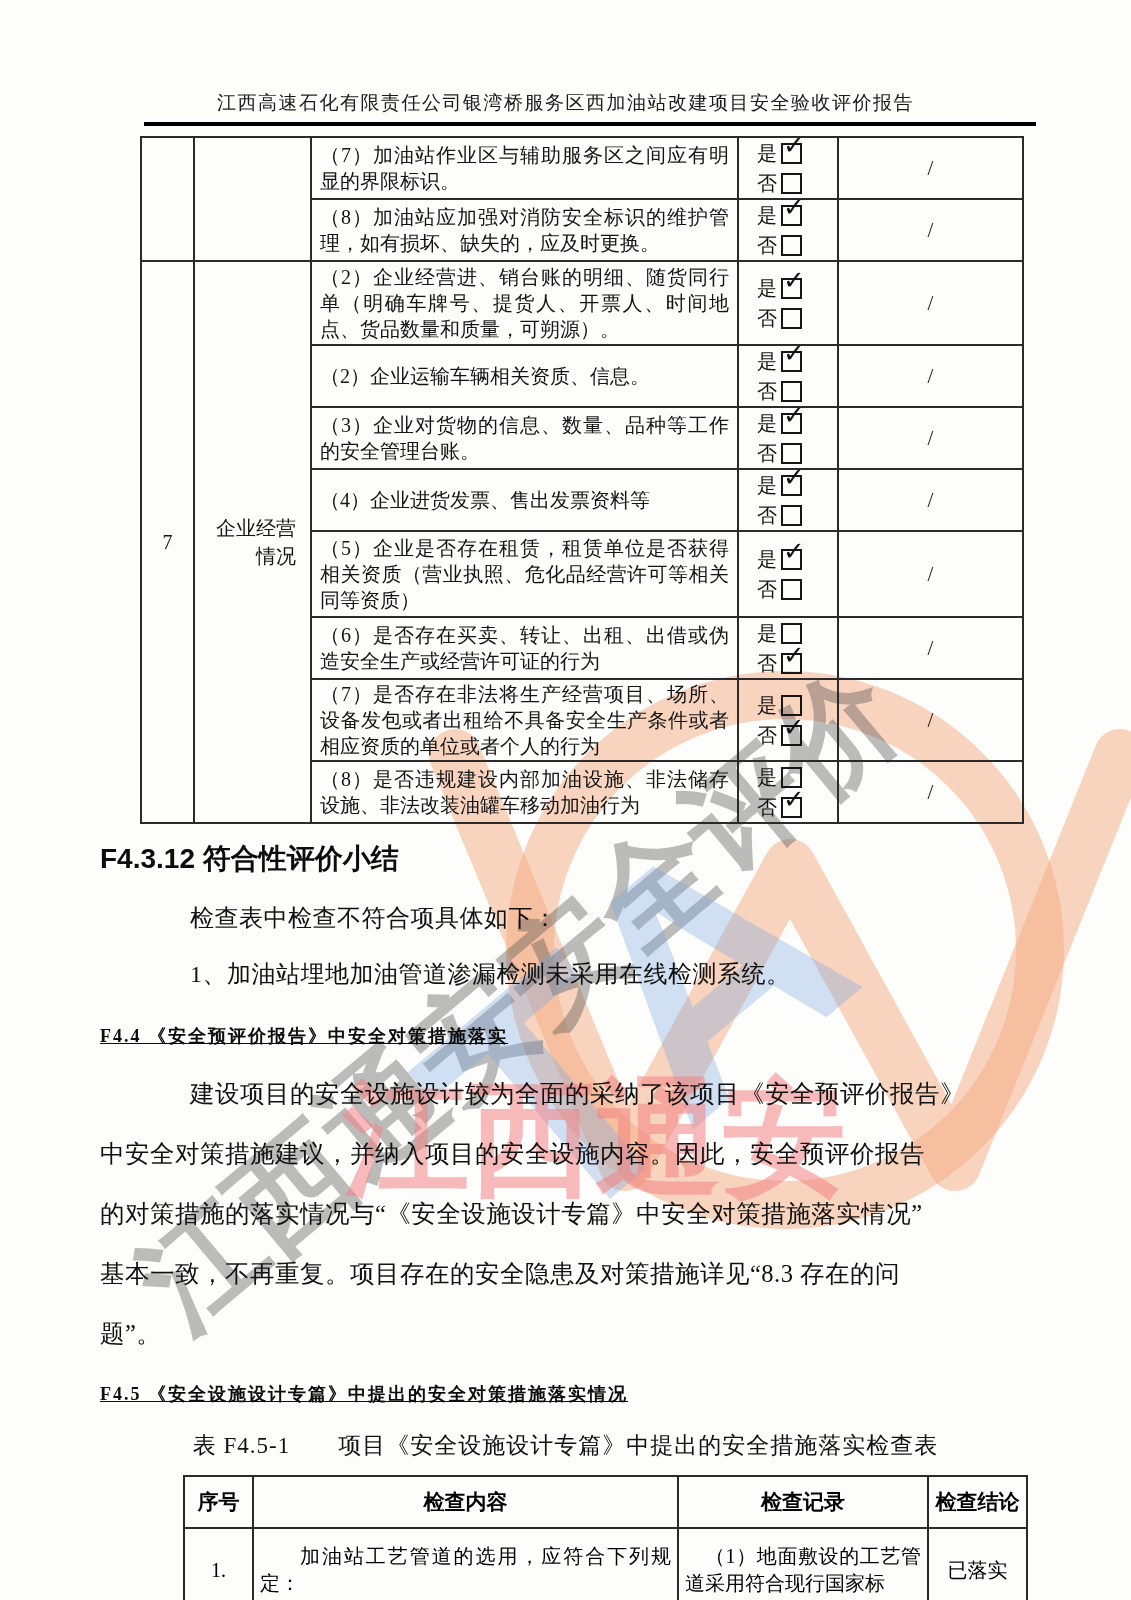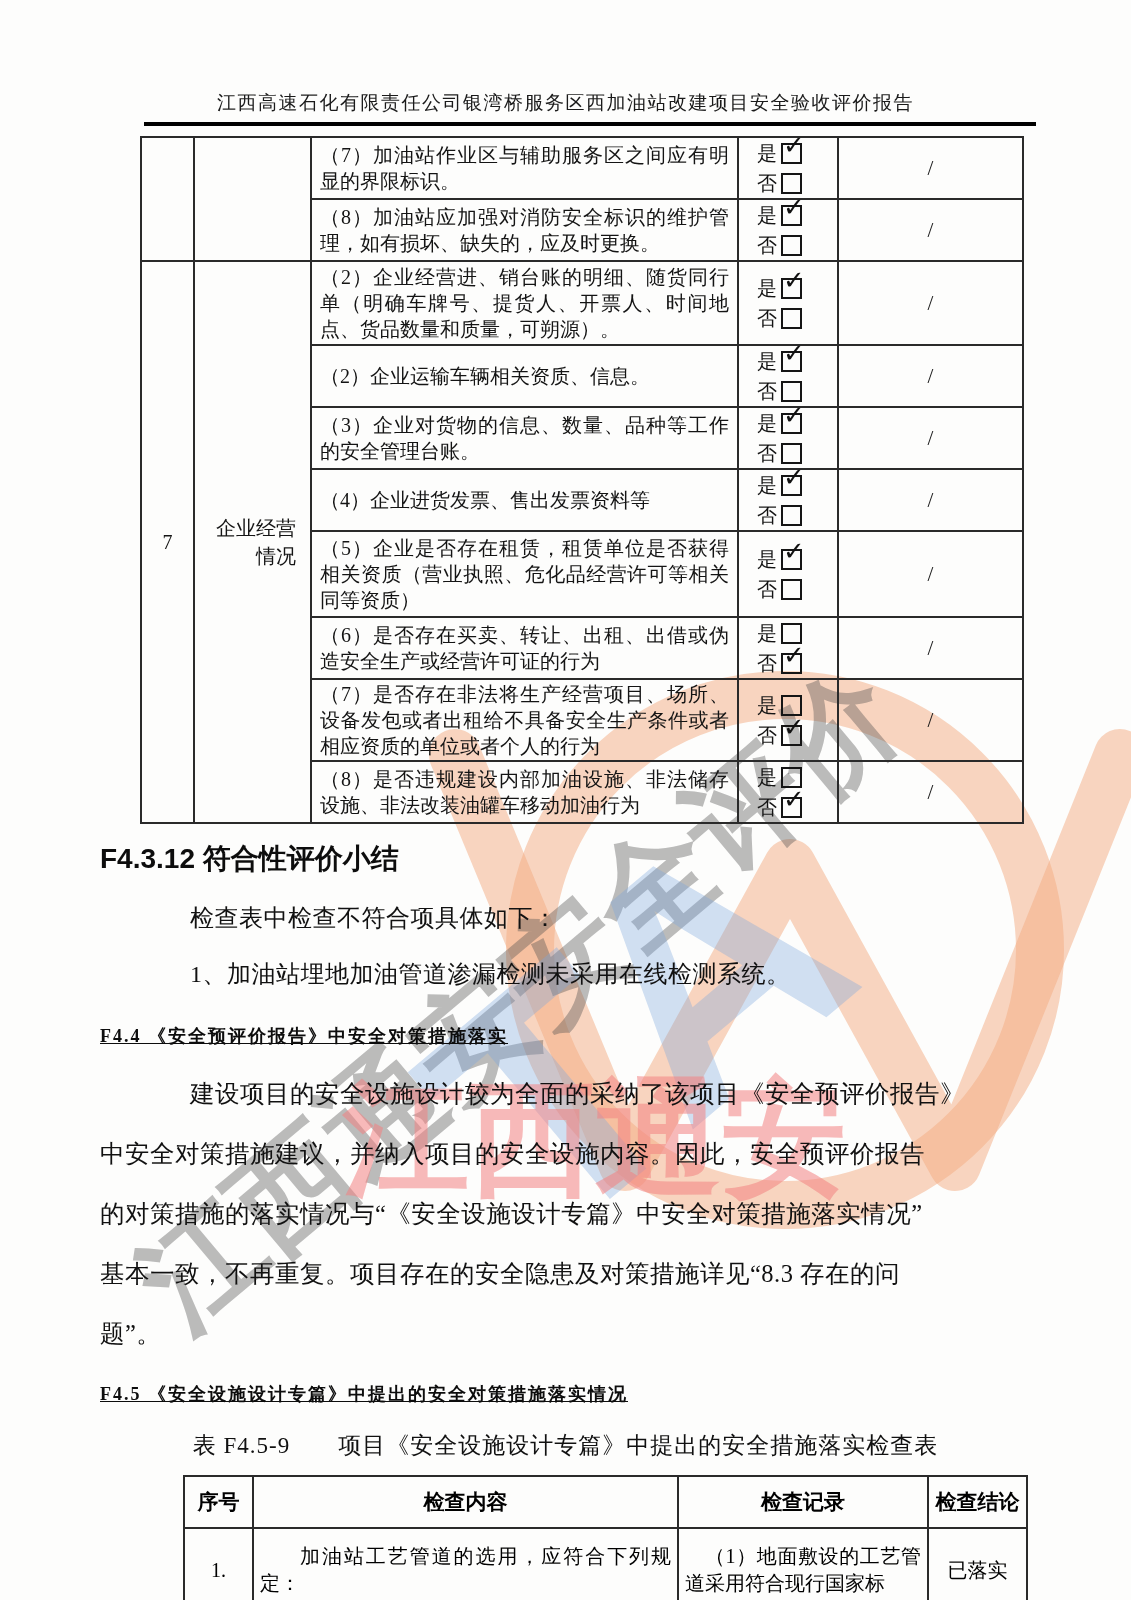--- a/index.html
+++ b/index.html
@@ -345,21 +345,21 @@
     <div class="par">1、加油站埋地加油管道渗漏检测未采用在线检测系统。</div>
 
     <div class="h2">F4.4 《安全预评价报告》中安全对策措施落实</div>
     <div class="body-par">建设项目的安全设施设计较为全面的采纳了该项目《安全预评价报告》
 中安全对策措施建议，并纳入项目的安全设施内容。因此，安全预评价报告
 的对策措施的落实情况与“《安全设施设计专篇》中安全对策措施落实情况”
 基本一致，不再重复。项目存在的安全隐患及对策措施详见“8.3 存在的问
 题”。</div>
 
     <div class="h2" style="margin-top:18px">F4.5 《安全设施设计专篇》中提出的安全对策措施落实情况</div>
-    <div class="tbl-caption">表 F4.5-9　　项目《安全设施设计专篇》中提出的安全措施落实检查表</div>
+    <div class="tbl-caption">表 F4.5-1　　项目《安全设施设计专篇》中提出的安全措施落实检查表</div>
 
     <table class="measures">
       <colgroup>
         <col style="width:69px">
           <col style="width:425px">
           <col style="width:250px">
           <col style="width:99px">
       </colgroup>
       <tbody>
         <tr style="height:52px">

